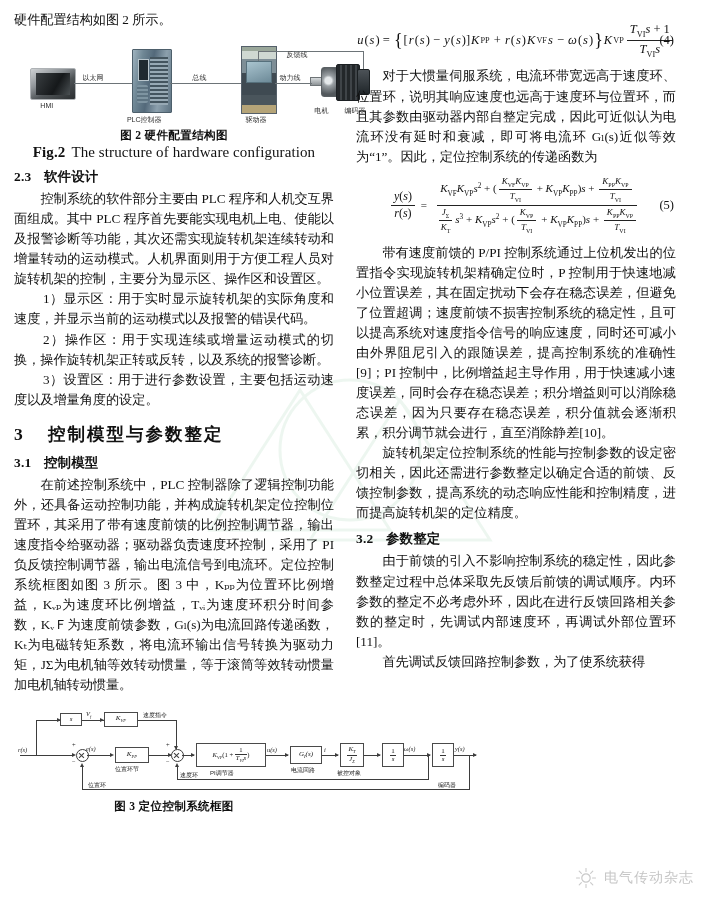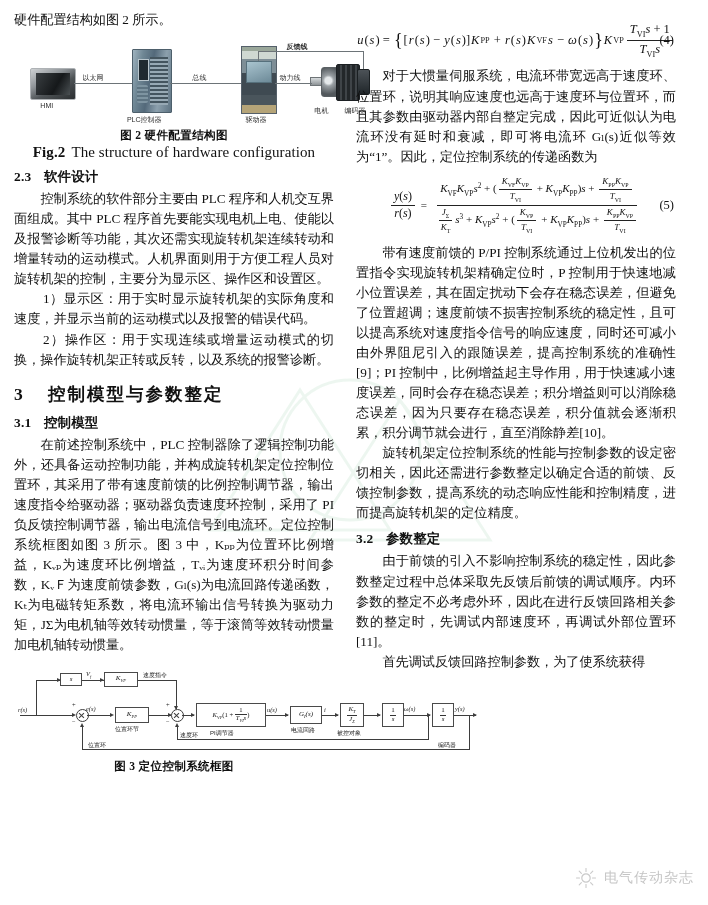--- a/index.html
+++ b/index.html
@@ -292,40 +292,41 @@
         <div class="f2line" style="left:60px;top:45px;width:58px;height:1px;"></div>
         <div class="f2line" style="left:156px;top:45px;width:71px;height:1px;"></div>
         <div class="f2line" style="left:261px;top:45px;width:37px;height:1px;"></div>
         <div class="f2line" style="left:244px;top:13px;width:106px;height:1px;"></div>
         <div class="f2line" style="left:244px;top:13px;width:1px;height:10px;"></div>
         <div class="f2line" style="left:349px;top:13px;width:1px;height:18px;"></div>
 
         <div class="f2lbl" style="left:68px;top:35px;">以太网</div>
         <div class="f2lbl" style="left:178px;top:35px;">总线</div>
         <div class="f2lbl" style="left:265px;top:35px;">动力线</div>
-        <div class="f2lbl" style="left:272px;top:4px;font-weight:bold;">反馈线</div>
+        <div class="f2lbl" style="left:272px;top:12px;">反馈线</div>
 
         <div class="f2lbl" style="left:26px;top:63px;">HMI</div>
         <div class="f2lbl" style="left:112px;top:77px;">PLC控制器</div>
         <div class="f2lbl" style="left:231px;top:77px;">驱动器</div>
         <div class="f2lbl" style="left:300px;top:68px;">电机</div>
         <div class="f2lbl" style="left:330px;top:68px;">编码器</div>
       </div>
 
       <div class="figcap">图 2  硬件配置结构图</div>
       <div class="figcap-en">
         <span class="tag">Fig.2</span><span>The structure of hardware configuration</span>
       </div>
 
       <div class="sec-h">
         <span class="num">2.3</span><span>软件设计</span>
       </div>
       <p class="ind">控制系统的软件部分主要由 PLC 程序和人机交互界面组成。其中 PLC 程序首先要能实现电机上电、使能以及报警诊断等功能，其次还需实现旋转机架连续转动和增量转动的运动模式。人机界面则用于方便工程人员对旋转机架的控制，主要分为显示区、操作区和设置区。</p>
       <p class="ind3">1）显示区：用于实时显示旋转机架的实际角度和速度，并显示当前的运动模式以及报警的错误代码。</p>
       <p class="ind3">2）操作区：用于实现连续或增量运动模式的切换，操作旋转机架正转或反转，以及系统的报警诊断。</p>
+      <p class="ind3">3）设置区：用于进行参数设置，主要包括运动速度以及增量角度的设定。</p>
 
       <div class="bigsec-h">
         <span class="num">3</span><span>控制模型与参数整定</span>
       </div>
 
       <div class="sec-h">
         <span class="num">3.1</span><span>控制模型</span>
       </div>
       <p class="ind">在前述控制系统中，PLC 控制器除了逻辑控制功能外，还具备运动控制功能，并构成旋转机架定位控制位置环，其采用了带有速度前馈的比例控制调节器，输出速度指令给驱动器；驱动器负责速度环控制，采用了 PI 负反馈控制调节器，输出电流信号到电流环。定位控制系统框图如图 3 所示。图 3 中，Kₚₚ为位置环比例增益，Kᵥₚ为速度环比例增益，Tᵥᵢ为速度环积分时间参数，KᵥＦ为速度前馈参数，Gₗ(s)为电流回路传递函数，Kₜ为电磁转矩系数，将电流环输出信号转换为驱动力矩，JΣ为电机轴等效转动惯量，等于滚筒等效转动惯量加电机轴转动惯量。</p>
 

